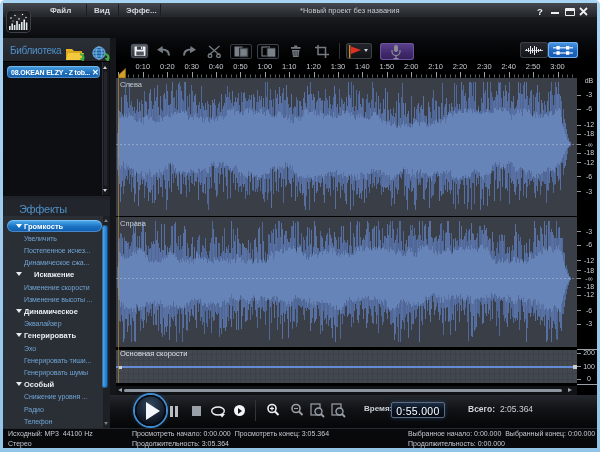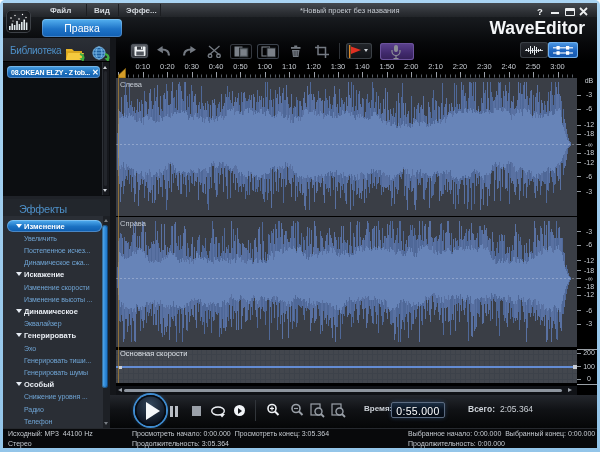--- a/index.html
+++ b/index.html
@@ -43,23 +43,21 @@
             <circle cx="5" cy="8" r="0.8"></circle>
             <circle cx="9" cy="5.5" r="0.7"></circle>
             <circle cx="13" cy="9" r="0.8"></circle>
             <circle cx="16.5" cy="4.5" r="0.7"></circle>
             <circle cx="20" cy="7.5" r="0.7"></circle>
             <circle cx="7" cy="11" r="0.6"></circle>
             <circle cx="18.5" cy="10.5" r="0.6"></circle>
           </g>
 </svg></div>
 
-<div class="abs" style="left:39px;top:16px;width:80px;height:18px;border-radius:4px;background:linear-gradient(#55b1f0,#1e74c8 55%,#125fb2);box-shadow:inset 0 0 0 1px rgba(255,255,255,.22);color:#fff;font-size:10.5px;text-align:center;line-height:18px">Правка</div>
-
-<div class="abs" style="left:0;top:15px;width:582px;text-align:right;font-size:17.5px;font-weight:bold;color:#f4f6f8">WaveEditor</div>
+
 
 <div class="abs" style="left:128px;top:41px;width:17px;height:13.5px;border-radius:3px;background:linear-gradient(#62676f,#3c4047 55%,#31353b);box-shadow:0 0 2px rgba(130,170,225,.3),inset 0 0 0 1px #50545c"></div>
 <svg class="abs" style="left:130.5px;top:43px" width="12" height="10.5">
         <rect x="0.5" y="0.5" width="11" height="9.5" rx="1" fill="#eef1f4"></rect>
         <rect x="3" y="0.5" width="6" height="3.2" fill="#3a3e45"></rect>
         <rect x="7" y="0.8" width="1.4" height="2.4" fill="#eef1f4"></rect>
         <rect x="2.3" y="5.5" width="7.5" height="4" fill="#51565e"></rect>
       </svg>
 
 <svg class="abs" style="left:150px;top:42px" width="20" height="13">
@@ -183,26 +181,26 @@
 <div class="abs" style="left:100.5px;top:68px;width:3.5px;height:115px;background:#23262c;border-radius:2px"></div>
 
 <div class="abs" style="left:52px;top:192px;font-size:6px;letter-spacing:1px;color:#8a9098">....</div>
 
 <div class="abs" style="left:0;top:196px;width:107px;height:17px;background:#22262c"></div>
 <div class="abs" style="left:16px;top:200px;font-size:11px;letter-spacing:-0.3px;color:#4e90c8">Эффекты</div>
 
 <div class="abs" style="left:0;top:213px;width:107px;height:211.5px;background:#2a2e35"></div>
 <div style="position:absolute;left:4px;top:217.0px;width:95px;height:12px;border-radius:6px;background:linear-gradient(#53b0f2,#1a71c2 55%,#0d5cae);box-shadow:inset 0 0 0 1px rgba(255,255,255,.25)"></div>
       <span style="position:absolute;left:13px;top:220.5px;width:0;height:0;border-left:3.5px solid transparent;border-right:3.5px solid transparent;border-top:4.5px solid #fff"></span>
-      <div style="position:absolute;left:21px;top:218.5px;font-size:7.5px;line-height:9px;font-weight:bold;color:#e9edf3;color:#fff;">Изменение</div>
+      <div style="position:absolute;left:21px;top:218.5px;font-size:7.5px;line-height:9px;font-weight:bold;color:#e9edf3;color:#fff;">Громкость</div>
       <div style="position:absolute;left:21px;top:230.7px;font-size:7px;letter-spacing:-0.1px;line-height:9px;color:#6fa4d4">Увеличить</div>
       <div style="position:absolute;left:21px;top:242.9px;font-size:7px;letter-spacing:-0.1px;line-height:9px;color:#6fa4d4">Постепенное исчез...</div>
       <div style="position:absolute;left:21px;top:255.1px;font-size:7px;letter-spacing:-0.1px;line-height:9px;color:#6fa4d4">Динамическое сжа...</div>
       <span style="position:absolute;left:13px;top:269.3px;width:0;height:0;border-left:3.5px solid transparent;border-right:3.5px solid transparent;border-top:4.5px solid #e8eef5"></span>
-      <div style="position:absolute;left:21px;top:267.3px;font-size:7.5px;line-height:9px;font-weight:bold;color:#e9edf3;">Искажение</div>
+      <div style="position:absolute;left:31px;top:267.3px;font-size:7.5px;line-height:9px;font-weight:bold;color:#e9edf3;">Искажение</div>
       <div style="position:absolute;left:21px;top:279.5px;font-size:7px;letter-spacing:-0.1px;line-height:9px;color:#6fa4d4">Изменение скорости</div>
       <div style="position:absolute;left:21px;top:291.7px;font-size:7px;letter-spacing:-0.1px;line-height:9px;color:#6fa4d4">Изменение высоты ...</div>
       <span style="position:absolute;left:13px;top:305.9px;width:0;height:0;border-left:3.5px solid transparent;border-right:3.5px solid transparent;border-top:4.5px solid #e8eef5"></span>
       <div style="position:absolute;left:21px;top:303.9px;font-size:7.5px;line-height:9px;font-weight:bold;color:#e9edf3;">Динамическое</div>
       <div style="position:absolute;left:21px;top:316.1px;font-size:7px;letter-spacing:-0.1px;line-height:9px;color:#6fa4d4">Эквалайзер</div>
       <span style="position:absolute;left:13px;top:330.3px;width:0;height:0;border-left:3.5px solid transparent;border-right:3.5px solid transparent;border-top:4.5px solid #e8eef5"></span>
       <div style="position:absolute;left:21px;top:328.3px;font-size:7.5px;line-height:9px;font-weight:bold;color:#e9edf3;">Генерировать</div>
       <div style="position:absolute;left:21px;top:340.5px;font-size:7px;letter-spacing:-0.1px;line-height:9px;color:#6fa4d4">Эхо</div>
       <div style="position:absolute;left:21px;top:352.7px;font-size:7px;letter-spacing:-0.1px;line-height:9px;color:#6fa4d4">Генерировать тиши...</div>
       <div style="position:absolute;left:21px;top:364.9px;font-size:7px;letter-spacing:-0.1px;line-height:9px;color:#6fa4d4">Генерировать шумы</div>

